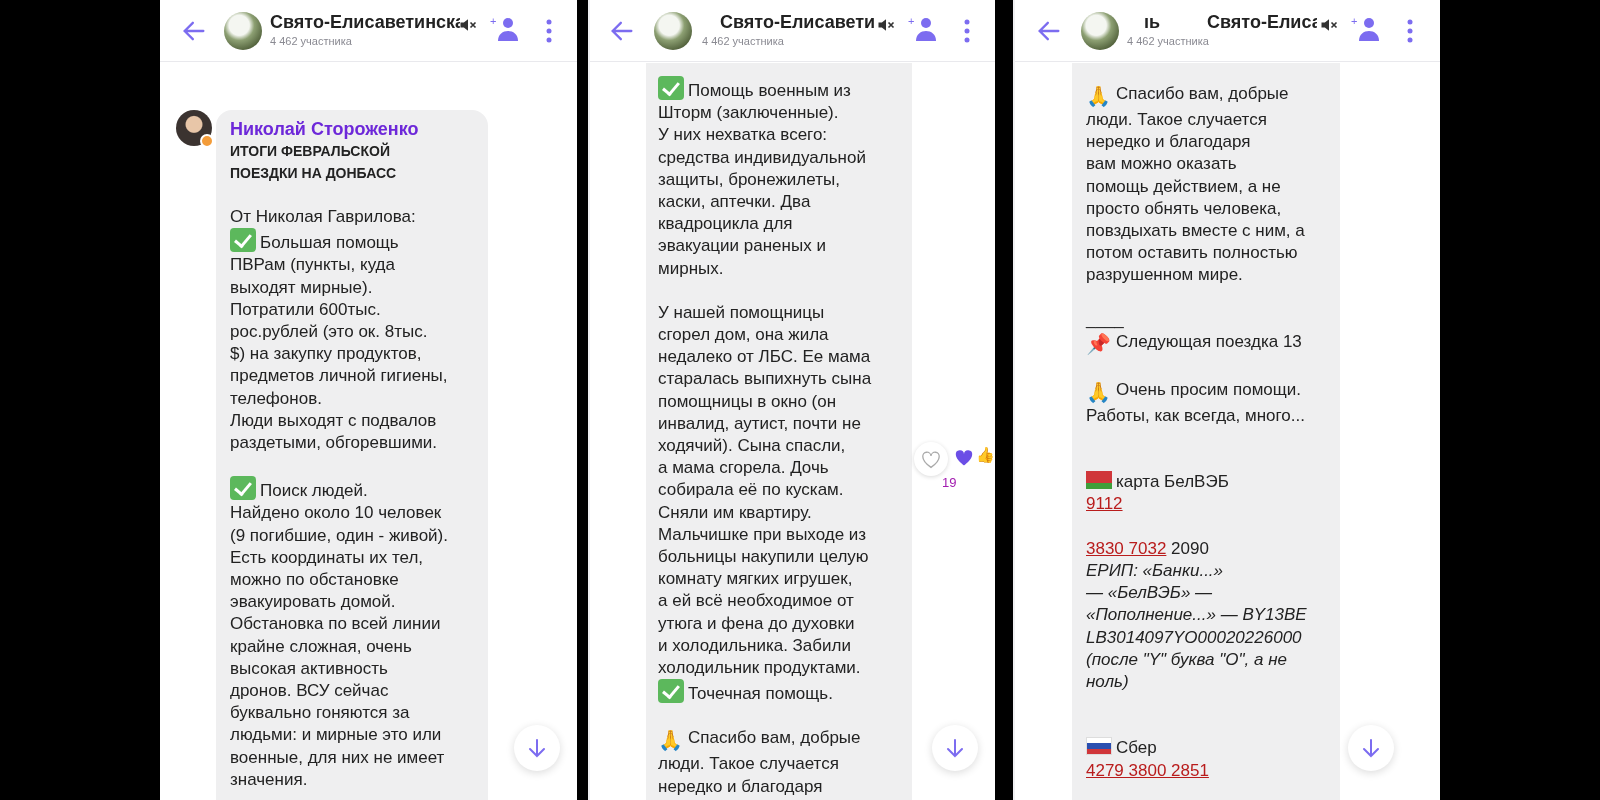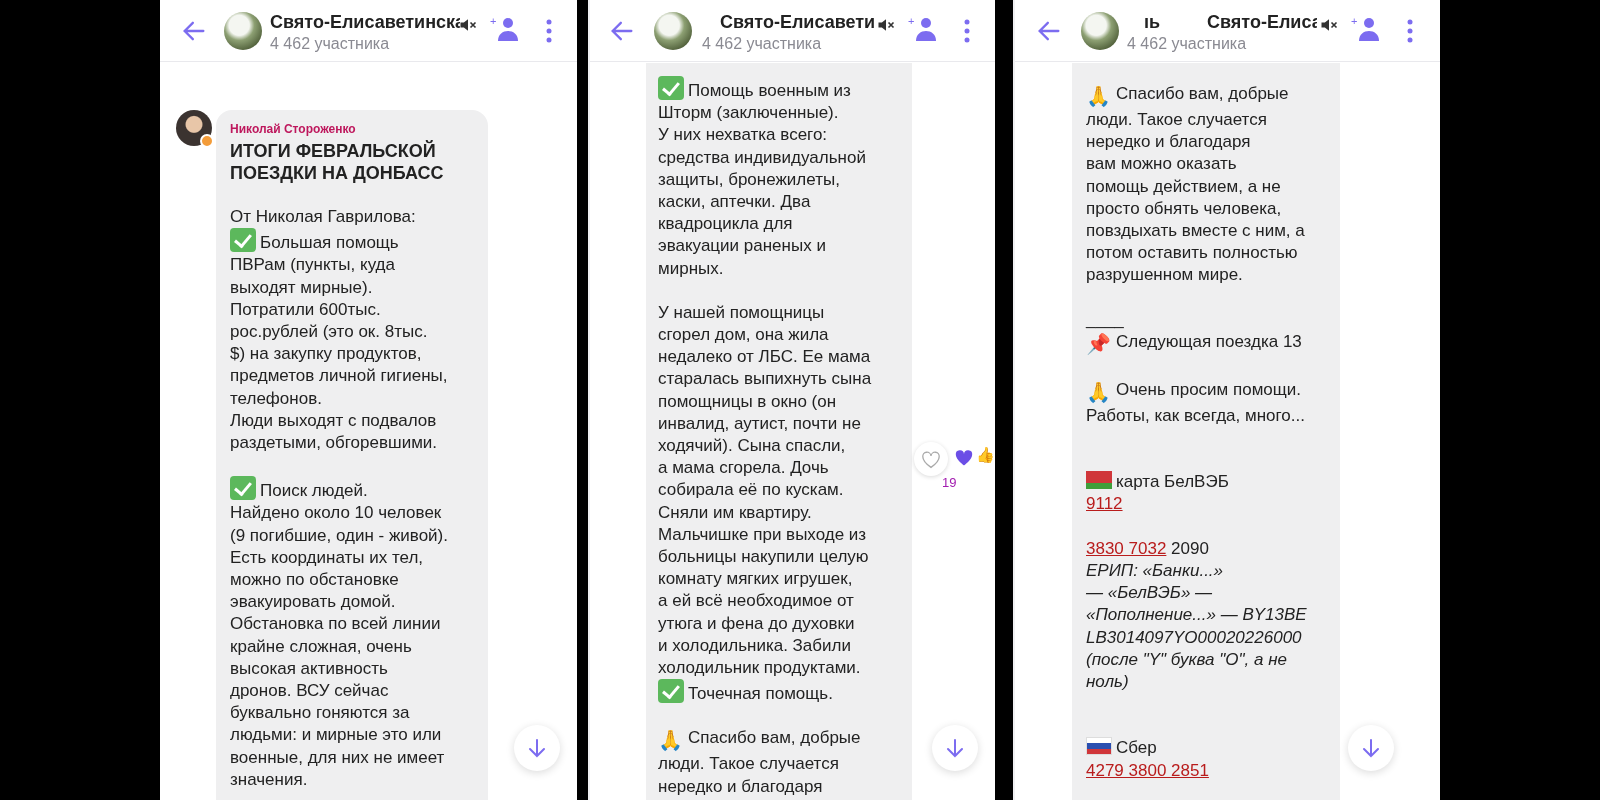--- a/index.html
+++ b/index.html
@@ -12,29 +12,29 @@
   #p3 { left: 1015px; width: 425px; }
   .divider { position: absolute; top: 0; width: 2px; height: 800px; background: #f0f0f2; }
 
   .header { position: absolute; top: 0; left: 0; right: 0; height: 62px; background: #fff;
             border-bottom: 1px solid #e9e9ed; z-index: 5; }
   .back { position: absolute; left: 20px; top: 17px; width: 28px; height: 28px; }
   .ava { position: absolute; top: 12px; width: 38px; height: 38px; border-radius: 50%;
          background: radial-gradient(circle at 40% 35%, #f4f6f1 0 30%, #8da073 45%, #4b5a35 80%); }
   .title { position: absolute; top: 12px; font-size: 18px; font-weight: bold; color: #222;
            white-space: nowrap; overflow: hidden; }
-  .sub { position: absolute; top: 35px; font-size: 16px; color: #8a8a92; white-space: nowrap; }
+  .sub { position: absolute; top: 35px; font-size: 11px; color: #8a8a92; white-space: nowrap; }
   .mute { position: absolute; top: 15px; width: 20px; height: 20px; }
   .adduser { position: absolute; top: 15px; width: 30px; height: 28px; }
   .more { position: absolute; top: 18px; width: 10px; height: 26px; }
 
   .bubble { position: absolute; background: #efeff0; color: #222; font-size: 17px; line-height: 22.2px; }
   .bubble p { white-space: pre-line; }
-  .sender { color: #be185d; font-weight: bold; font-size: 12px; line-height: 18px; margin-bottom: 2px; }
-  .headline { font-size: 18px; line-height: 22px; font-weight: bold; text-transform: none; margin-bottom: 22px; }
+  .sender { color: #6d28d9; font-weight: bold; font-size: 18px; line-height: 18px; margin-bottom: 2px; }
+  .headline { font-size: 14px; line-height: 22px; font-weight: bold; text-transform: none; margin-bottom: 22px; }
   .gap { height: 22px; }
   .em { display: inline-block; width: 26px; height: 24px; vertical-align: -4px; margin-right: 4px; }
   .em-check { background: #5cb85c; border-radius: 4px; position: relative; }
   .em-check::after { content: ""; position: absolute; left: 8px; top: 3px; width: 7px; height: 13px;
                      border: solid #fff; border-width: 0 3px 3px 0; transform: rotate(40deg); }
   .em-txt { font-size: 20px; }
   .link { color: #b91c1c; text-decoration: underline; }
   .ital { font-style: italic; }
 
   .user-ava { position: absolute; left: 16px; top: 110px; width: 36px; height: 36px; border-radius: 50%;

